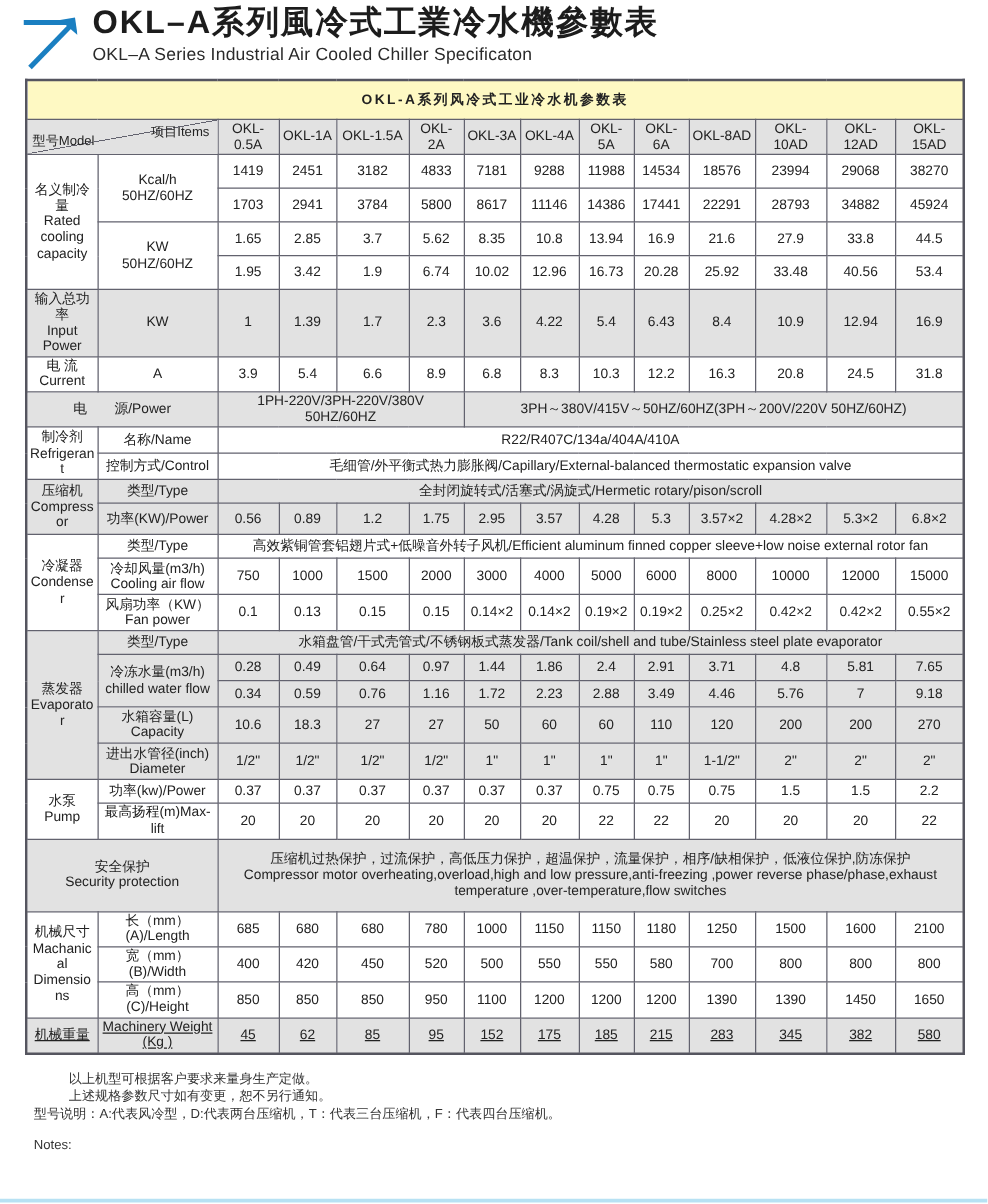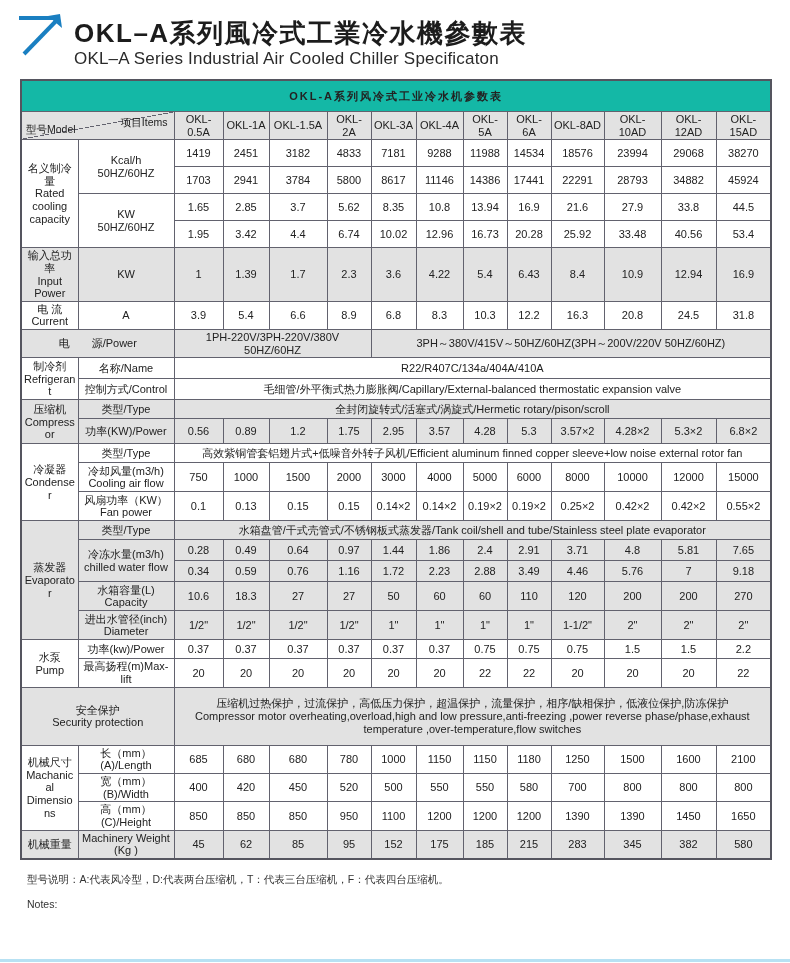--- a/index.html
+++ b/index.html
@@ -2,24 +2,24 @@
 <html><head>
 <meta charset="utf-8">
 <style>
   html,body{margin:0;padding:0;}
   body{
     width:790px;height:963px;background:#ffffff;position:relative;
     font-family:"Liberation Sans","DejaVu Sans",sans-serif;color:#222;
     overflow:hidden;
   }
   
-  .page-header{position:relative;padding:18px 0 0 74px;height:56px;}
+  .page-header{position:relative;padding:2px 0 0 74px;height:56px;}
   .arrow-wrap{position:absolute;left:10px;top:6px;width:52px;height:50px;}
   .title-zh{font-size:26px;font-weight:700;letter-spacing:1.5px;color:#1c1c1c;line-height:30px;}
-  .title-en{font-size:17px;color:#2a2a2a;line-height:22px;letter-spacing:0.2px;}
+  .title-en{font-size:14px;color:#2a2a2a;line-height:22px;letter-spacing:0.2px;}
   
   table.spec{
     border-collapse:collapse;table-layout:fixed;width:750px;margin:5px 20px 0 20px;
     border:2px solid #55555f;
   }
   table.spec td{
     border:1px solid #62626e;text-align:center;vertical-align:middle;
     font-size:11px;line-height:1.15;padding:1px 2px;color:#222;
     white-space:pre-line;overflow:hidden;word-wrap:break-word;
   }
@@ -74,21 +74,21 @@
       <col style="width: 47px;">
       <col style="width: 44px;">
       <col style="width: 44px;">
       <col style="width: 53px;">
       <col style="width: 57px;">
       <col style="width: 55px;">
       <col style="width: 55px;">
     </colgroup>
   <tbody id="tbody">
       <tr style="height: 28px;">
-        <td colspan="14" class="banner" style="background: #14b8a6;">OKL-A系列风冷式工业冷水机参数表</td>
+        <td colspan="14" class="banner" style="background: #fef9c3;">OKL-A系列风冷式工业冷水机参数表</td>
       </tr>
       <tr style="height: 27px;">
         <td colspan="2" class="corner sh"><span class="diag"></span><span class="m">型号Model</span><span class="i">项目Items</span></td>
         <td class="mh sh">OKL-0.5A</td>
         <td class="mh sh">OKL-1A</td>
         <td class="mh sh">OKL-1.5A</td>
         <td class="mh sh">OKL-2A</td>
         <td class="mh sh">OKL-3A</td>
         <td class="mh sh">OKL-4A</td>
         <td class="mh sh">OKL-5A</td>
@@ -144,21 +144,21 @@
         <td class="val">13.94</td>
         <td class="val">16.9</td>
         <td class="val">21.6</td>
         <td class="val">27.9</td>
         <td class="val">33.8</td>
         <td class="val">44.5</td>
       </tr>
       <tr style="height: 27px;">
         <td class="val">1.95</td>
         <td class="val">3.42</td>
-        <td class="val">4.4</td>
+        <td class="val">1.9</td>
         <td class="val">6.74</td>
         <td class="val">10.02</td>
         <td class="val">12.96</td>
         <td class="val">16.73</td>
         <td class="val">20.28</td>
         <td class="val">25.92</td>
         <td class="val">33.48</td>
         <td class="val">40.56</td>
         <td class="val">53.4</td>
       </tr>
@@ -417,40 +417,42 @@
         <td class="val">950</td>
         <td class="val">1100</td>
         <td class="val">1200</td>
         <td class="val">1200</td>
         <td class="val">1200</td>
         <td class="val">1390</td>
         <td class="val">1390</td>
         <td class="val">1450</td>
         <td class="val">1650</td>
       </tr>
-      <tr style="height: 14px;">
+      <tr style="height: 14px; text-decoration: underline;">
         <td class="cat sh">机械重量</td>
         <td class="item sh">Machinery Weight
 (Kg )</td>
         <td class="val sh">45</td>
         <td class="val sh">62</td>
         <td class="val sh">85</td>
         <td class="val sh">95</td>
         <td class="val sh">152</td>
         <td class="val sh">175</td>
         <td class="val sh">185</td>
         <td class="val sh">215</td>
         <td class="val sh">283</td>
         <td class="val sh">345</td>
         <td class="val sh">382</td>
         <td class="val sh">580</td>
       </tr>
     </tbody>
 </table>
 
 <div class="notes notes-zh" id="notes-zh">
+    <div class="note-line ind1">以上机型可根据客户要求来量身生产定做。</div>
+    <div class="note-line ind1">上述规格参数尺寸如有变更，恕不另行通知。</div>
     <div class="note-line ind0">型号说明：A:代表风冷型，D:代表两台压缩机，T：代表三台压缩机，F：代表四台压缩机。</div>
   </div>
 <div class="notes notes-en" id="notes-en">
     <div class="note-line ind0">Notes:</div>
   </div>
 
 <div class="bottom-strip"></div>
 
 </body></html>

